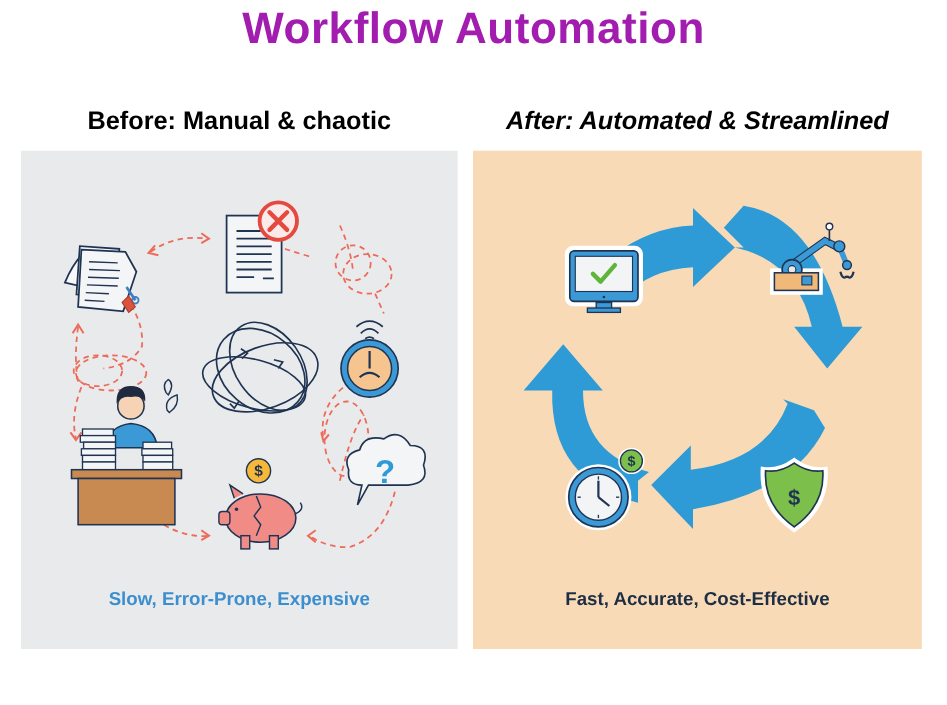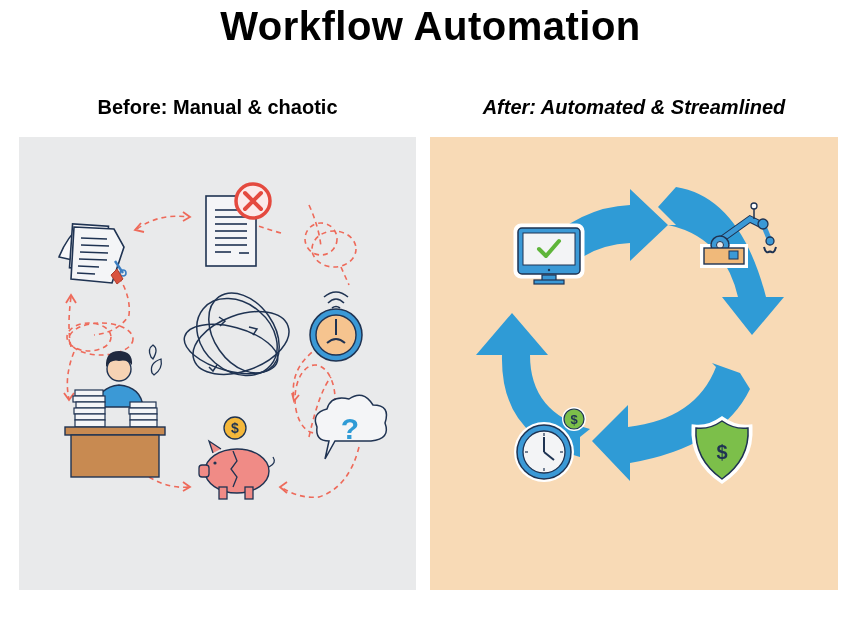--- a/index.html
+++ b/index.html
@@ -1,18 +1,18 @@
 <!DOCTYPE html>
 <html><head>
 <meta charset="utf-8">
 <style>
   html, body { margin:0; padding:0; background:#ffffff; }
   body { width:861px; height:641px; position:relative; overflow:hidden; font-family:"Liberation Sans", "DejaVu Sans", sans-serif; }
-  .title { position:absolute; left:0; top:4px; width:861px; text-align:center; font-size:40px; font-weight:bold; color:#000000; letter-spacing:0.5px; }
-  .subtitle { position:absolute; top:96px; font-size:20px; font-weight:bold; color:#000; text-align:center; }
+  .title { position:absolute; left:0; top:4px; width:861px; text-align:center; font-size:40px; font-weight:bold; color:#a21caf; letter-spacing:0.5px; }
+  .subtitle { position:absolute; top:96px; font-size:23px; font-weight:bold; color:#000; text-align:center; }
   .sub-left { left:19px; width:397px; }
   .sub-right { left:430px; width:408px;font-style:italic; }
   .panel { position:absolute; top:137px; height:453px; }
   .panel-left { left:19px; width:397px; background:#e9eaeb; }
   .panel-right { left:430px; width:408px; background:#f8dab6; }
   .panel svg { position:absolute; left:0; top:0; }
   .caption { position:absolute; left:0; width:100%; top:398px; text-align:center; font-size:17px; font-weight:bold; }
   .caption-left { color:#3b8fcf; }
   .caption-right { color:#1d2d44; }
 </style>
@@ -141,20 +141,21 @@
       <path d="M214 314 L218 324 L212 332 L218 340 L214 350" fill="none" stroke="#1f3352" stroke-width="1.3"></path>
       <path d="M250 330 Q258 326 254 320" fill="none" stroke="#1f3352" stroke-width="1.3"></path>
       <circle cx="196" cy="326" r="1.6" fill="#1f3352"></circle>
     </g>
 
     <g>
       <path d="M310 304 Q296 304 298 290 Q292 276 308 272 Q312 258 330 262 Q344 252 354 268 Q372 268 366 286 Q372 302 352 304 L316 304 L306 322 Z" fill="#f4f5f7" stroke="#1f3352" stroke-width="1.5"></path>
       <text x="331" y="302" text-anchor="middle" font-size="30" font-weight="bold" fill="#2f9bd6" font-family="Liberation Sans, sans-serif">?</text>
     </g>
   </svg>
+  <div class="caption caption-left">Slow, Error-Prone, Expensive</div>
 </div>
 
 <div class="panel panel-right">
   <svg width="408" height="453" viewBox="0 0 408 453">
     <g fill="#2f9bd6">
 
       <path d="M108 112 Q150 70 200 68 L200 52 L238 88 L200 124 L200 106 Q160 108 136 134 Z"></path>
 
       <path d="M246 50 Q310 60 336 160 L354 160 L322 198 L292 160 L308 160 Q294 100 238 88 L246 88 L228 70 Z"></path>
 
@@ -205,13 +206,14 @@
       <line x1="114" y1="300" x2="114" y2="315" stroke="#1f3352" stroke-width="2"></line>
       <line x1="114" y1="315" x2="124" y2="323" stroke="#1f3352" stroke-width="2"></line>
       <g stroke="#1f3352" stroke-width="1.2">
         <line x1="114" y1="296" x2="114" y2="299"></line>
           <line x1="114" y1="331" x2="114" y2="334"></line>
         <line x1="95" y1="315" x2="98" y2="315"></line>
           <line x1="130" y1="315" x2="133" y2="315"></line>
       </g>
     </g>
   </svg>
+  <div class="caption caption-right">Fast, Accurate, Cost-Effective</div>
 </div>
 
 </body></html>

